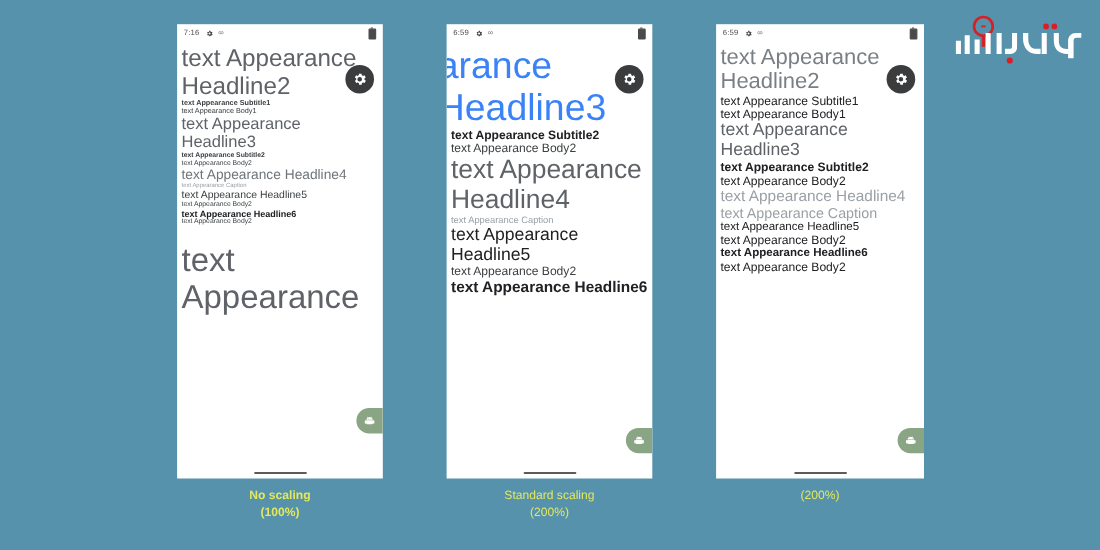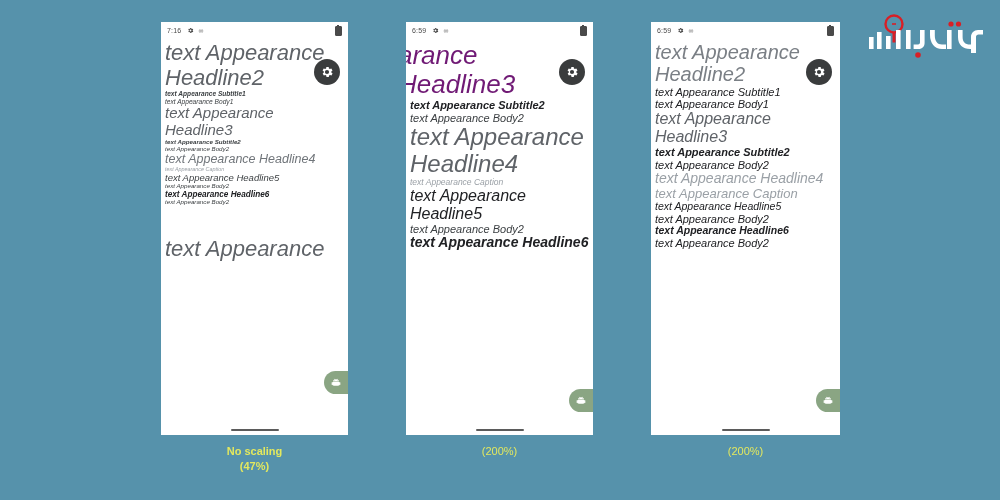--- a/index.html
+++ b/index.html
@@ -49,21 +49,20 @@
   .screen{
     position:relative;
     height:calc(100% - 17px);
     overflow:hidden;
   }
   .content{
     position:absolute;
     left:0;top:0;right:0;
     padding:2px 4px 0 4px;
     box-sizing:border-box;
-    font-style:italic;
   }
 
   
   .fab{
     position:absolute;
     width:26px;height:26px;border-radius:50%;
     background:#3a3c3d;
     display:flex;align-items:center;justify-content:center;
     right:8px;top:20px;
     z-index:5;
@@ -167,61 +166,61 @@
             <div class="ta" style="font-size: 6.6px; font-weight: 400; color: rgb(60, 64, 67);">text Appearance Body1</div>
             <div class="ta wrap" style="font-size: 15px; font-weight: 400; color: rgb(95, 99, 104);">text Appearance Headline3</div>
             <div class="ta" style="font-size: 6.2px; font-weight: 700; color: rgb(60, 64, 67);">text Appearance Subtitle2</div>
             <div class="ta" style="font-size: 6.2px; font-weight: 400; color: rgb(60, 64, 67);">text Appearance Body2</div>
             <div class="ta wrap" style="font-size: 12.5px; font-weight: 400; color: rgb(112, 117, 122);">text Appearance Headline4</div>
             <div class="ta" style="font-size: 5.4px; font-weight: 400; color: rgb(154, 160, 166);">text Appearance Caption</div>
             <div class="ta" style="font-size: 9.5px; font-weight: 400; color: rgb(60, 64, 67);">text Appearance Headline5</div>
             <div class="ta" style="font-size: 6.2px; font-weight: 400; color: rgb(60, 64, 67);">text Appearance Body2</div>
             <div class="ta" style="font-size: 8.2px; font-weight: 700; color: rgb(32, 33, 36);">text Appearance Headline6</div>
             <div class="ta" style="font-size: 6.2px; font-weight: 400; color: rgb(60, 64, 67);">text Appearance Body2</div>
-            <div class="ta wrap" style="font-size: 22px; font-weight: 400; color: rgb(95, 99, 104); margin-top: 31px;">text Appearance</div>
+            <div class="ta wrap" style="font-size: 30px; font-weight: 400; color: rgb(95, 99, 104); margin-top: 14px;">text Appearance</div>
           </div>
           <div class="fab">
             <span style="display: inline-flex; width: 14px; height: 14px;">
   <svg viewBox="0 0 24 24" xmlns="http://www.w3.org/2000/svg" aria-hidden="true">
     <path fill="#ffffff" d="M19.4 13a7.6 7.6 0 0 0 0-2l2-1.6-2-3.4-2.4 1a7.5 7.5 0 0 0-1.7-1l-.4-2.6h-4l-.4 2.6c-.6.2-1.2.6-1.7 1l-2.4-1-2 3.4L6.6 11a7.6 7.6 0 0 0 0 2l-2 1.6 2 3.4 2.4-1c.5.4 1.1.8 1.7 1l.4 2.6h4l.4-2.6c.6-.2 1.2-.6 1.7-1l2.4 1 2-3.4zM12 15.6A3.6 3.6 0 1 1 15.6 12 3.6 3.6 0 0 1 12 15.6z"></path>
   </svg>
 </span>
           </div>
           <div class="chip c1">
             <span style="display: inline-flex; width: 12px; height: 12px;">
   <svg viewBox="0 0 24 24" xmlns="http://www.w3.org/2000/svg" aria-hidden="true">
     <path fill="#ffffff" d="M6 10h12v6a1.4 1.4 0 0 1-1.4 1.4H7.4A1.4 1.4 0 0 1 6 16zM4.6 10.2a1.3 1.3 0 0 1 1.3 1.3v3.6a1.3 1.3 0 1 1-2.6 0v-3.6a1.3 1.3 0 0 1 1.3-1.3zM19.4 10.2a1.3 1.3 0 0 1 1.3 1.3v3.6a1.3 1.3 0 1 1-2.6 0v-3.6a1.3 1.3 0 0 1 1.3-1.3zM8.6 5.2l-.9-1.5.6-.35.95 1.6a6.4 6.4 0 0 1 5.5 0l.95-1.6.6.35-.9 1.5A5.3 5.3 0 0 1 18 9.2H6a5.3 5.3 0 0 1 2.6-4zM9.3 7.1a.55.55 0 1 0 .55.55.55.55 0 0 0-.55-.55zm5.4 0a.55.55 0 1 0 .55.55.55.55 0 0 0-.55-.55z"></path>
   </svg>
 </span>
           </div>
           <div class="gesture"></div>
         </div>
       </div>
       <div class="caption cap1">
         <div>No scaling</div>
-        <div>(47%)</div>
+        <div>(100%)</div>
       </div>
       <div class="phone p2">
         <div class="statusbar">
           <span class="sb-time">6:59</span>
           <span class="sb-icons">
             <span style="display: inline-flex;">
   <svg class="sb-gear" viewBox="0 0 24 24" xmlns="http://www.w3.org/2000/svg" aria-hidden="true">
     <path fill="#4a4a4a" d="M19.4 13a7.6 7.6 0 0 0 0-2l2-1.6-2-3.4-2.4 1a7.5 7.5 0 0 0-1.7-1l-.4-2.6h-4l-.4 2.6c-.6.2-1.2.6-1.7 1l-2.4-1-2 3.4L6.6 11a7.6 7.6 0 0 0 0 2l-2 1.6 2 3.4 2.4-1c.5.4 1.1.8 1.7 1l.4 2.6h4l.4-2.6c.6-.2 1.2-.6 1.7-1l2.4 1 2-3.4zM12 15.2A3.2 3.2 0 1 1 15.2 12 3.2 3.2 0 0 1 12 15.2z"></path>
   </svg>
 </span>
             <span class="sb-inf">∞</span>
           </span>
           <span class="sb-right">
             <span class="sb-batt"></span>
           </span>
         </div>
         <div class="screen">
           <div class="content">
-            <div class="ta wrap" style="font-size: 26px; font-weight: 400; color: #701a75; margin-left: -12px;">arance Headline3</div>
+            <div class="ta wrap" style="font-size: 34px; font-weight: 400; color: #3b82f6; margin-left: -12px;">arance Headline3</div>
             <div class="ta" style="font-size: 11px; font-weight: 700; color: rgb(32, 33, 36);">text Appearance Subtitle2</div>
             <div class="ta" style="font-size: 11px; font-weight: 400; color: rgb(60, 64, 67);">text Appearance Body2</div>
             <div class="ta wrap" style="font-size: 24px; font-weight: 400; color: rgb(95, 99, 104);">text Appearance Headline4</div>
             <div class="ta" style="font-size: 8.5px; font-weight: 400; color: rgb(154, 160, 166);">text Appearance Caption</div>
             <div class="ta wrap" style="font-size: 16px; font-weight: 400; color: rgb(32, 33, 36);">text Appearance Headline5</div>
             <div class="ta" style="font-size: 11px; font-weight: 400; color: rgb(60, 64, 67);">text Appearance Body2</div>
             <div class="ta wrap" style="font-size: 14px; font-weight: 700; color: rgb(32, 33, 36);">text Appearance Headline6</div>
           </div>
           <div class="fab">
             <span style="display: inline-flex; width: 14px; height: 14px;">
@@ -234,20 +233,21 @@
             <span style="display: inline-flex; width: 12px; height: 12px;">
   <svg viewBox="0 0 24 24" xmlns="http://www.w3.org/2000/svg" aria-hidden="true">
     <path fill="#ffffff" d="M6 10h12v6a1.4 1.4 0 0 1-1.4 1.4H7.4A1.4 1.4 0 0 1 6 16zM4.6 10.2a1.3 1.3 0 0 1 1.3 1.3v3.6a1.3 1.3 0 1 1-2.6 0v-3.6a1.3 1.3 0 0 1 1.3-1.3zM19.4 10.2a1.3 1.3 0 0 1 1.3 1.3v3.6a1.3 1.3 0 1 1-2.6 0v-3.6a1.3 1.3 0 0 1 1.3-1.3zM8.6 5.2l-.9-1.5.6-.35.95 1.6a6.4 6.4 0 0 1 5.5 0l.95-1.6.6.35-.9 1.5A5.3 5.3 0 0 1 18 9.2H6a5.3 5.3 0 0 1 2.6-4zM9.3 7.1a.55.55 0 1 0 .55.55.55.55 0 0 0-.55-.55zm5.4 0a.55.55 0 1 0 .55.55.55.55 0 0 0-.55-.55z"></path>
   </svg>
 </span>
           </div>
           <div class="gesture"></div>
         </div>
       </div>
       <div class="caption cap2">
+        <div>Standard scaling</div>
         <div>(200%)</div>
       </div>
       <div class="phone p3">
         <div class="statusbar">
           <span class="sb-time">6:59</span>
           <span class="sb-icons">
             <span style="display: inline-flex;">
   <svg class="sb-gear" viewBox="0 0 24 24" xmlns="http://www.w3.org/2000/svg" aria-hidden="true">
     <path fill="#4a4a4a" d="M19.4 13a7.6 7.6 0 0 0 0-2l2-1.6-2-3.4-2.4 1a7.5 7.5 0 0 0-1.7-1l-.4-2.6h-4l-.4 2.6c-.6.2-1.2.6-1.7 1l-2.4-1-2 3.4L6.6 11a7.6 7.6 0 0 0 0 2l-2 1.6 2 3.4 2.4-1c.5.4 1.1.8 1.7 1l.4 2.6h4l.4-2.6c.6-.2 1.2-.6 1.7-1l2.4 1 2-3.4zM12 15.2A3.2 3.2 0 1 1 15.2 12 3.2 3.2 0 0 1 12 15.2z"></path>
   </svg>

